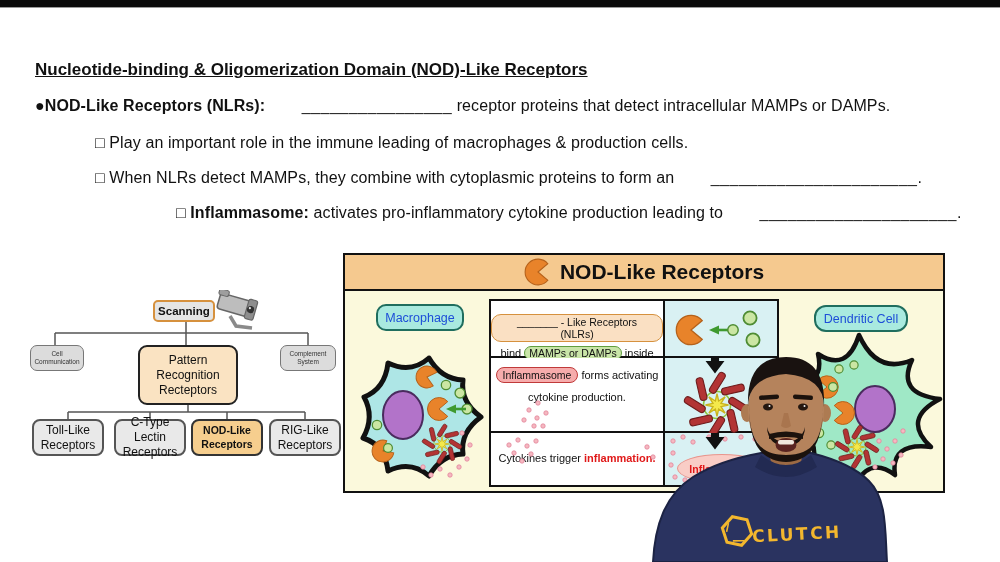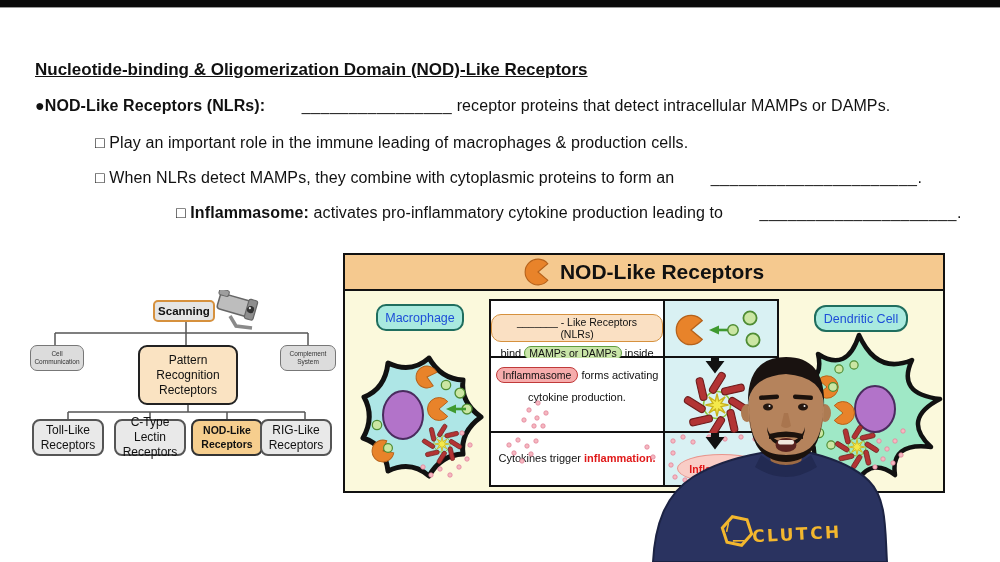--- a/index.html
+++ b/index.html
@@ -166,21 +166,21 @@
 
   <div class="abs fc-box leaf" style="left:32px;top:419px;width:72px;height:37px;padding:1px;">
     <span>Toll-Like Receptors</span>
   </div>
   <div class="abs fc-box leaf" style="left:114px;top:419px;width:72px;height:37px;padding:1px;">
     <span>C-Type Lectin Receptors</span>
   </div>
   <div class="abs fc-box leaf-hl" style="left:191px;top:419px;width:72px;height:37px;padding:1px;">
     <span>NOD-Like Receptors</span>
   </div>
-  <div class="abs fc-box leaf" style="left:260px;top:419px;width:72px;height:37px;padding:1px;">
+  <div class="abs fc-box leaf" style="left:269px;top:419px;width:72px;height:37px;padding:1px;">
     <span>RIG-Like Receptors</span>
   </div>
 
   <div class="abs" id="panel">
     <div id="panel-titlebar">
       <svg width="28" height="30" viewBox="-16 -16 32 32">
         <use href="#crescent" transform="scale(1.05)"></use>
       </svg>
       <span id="panel-title">NOD-Like Receptors</span>
     </div>

